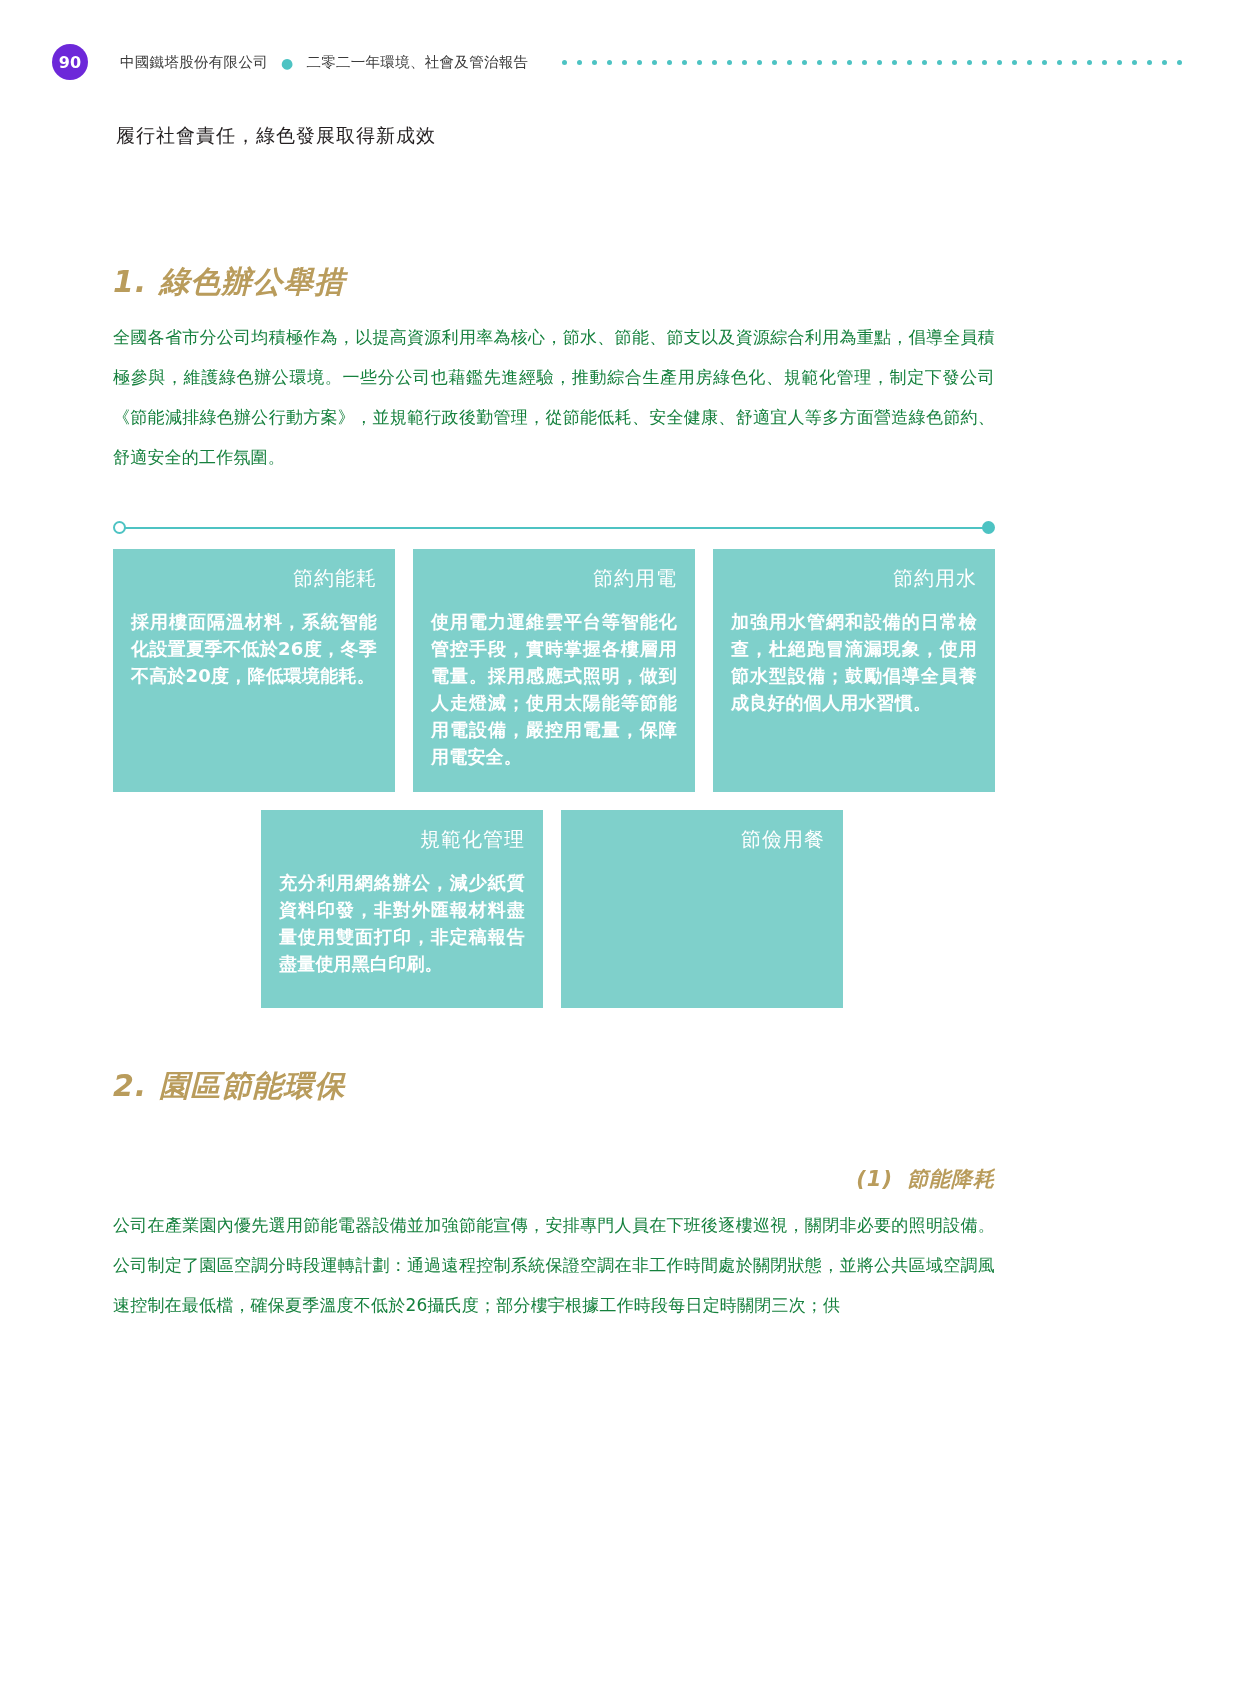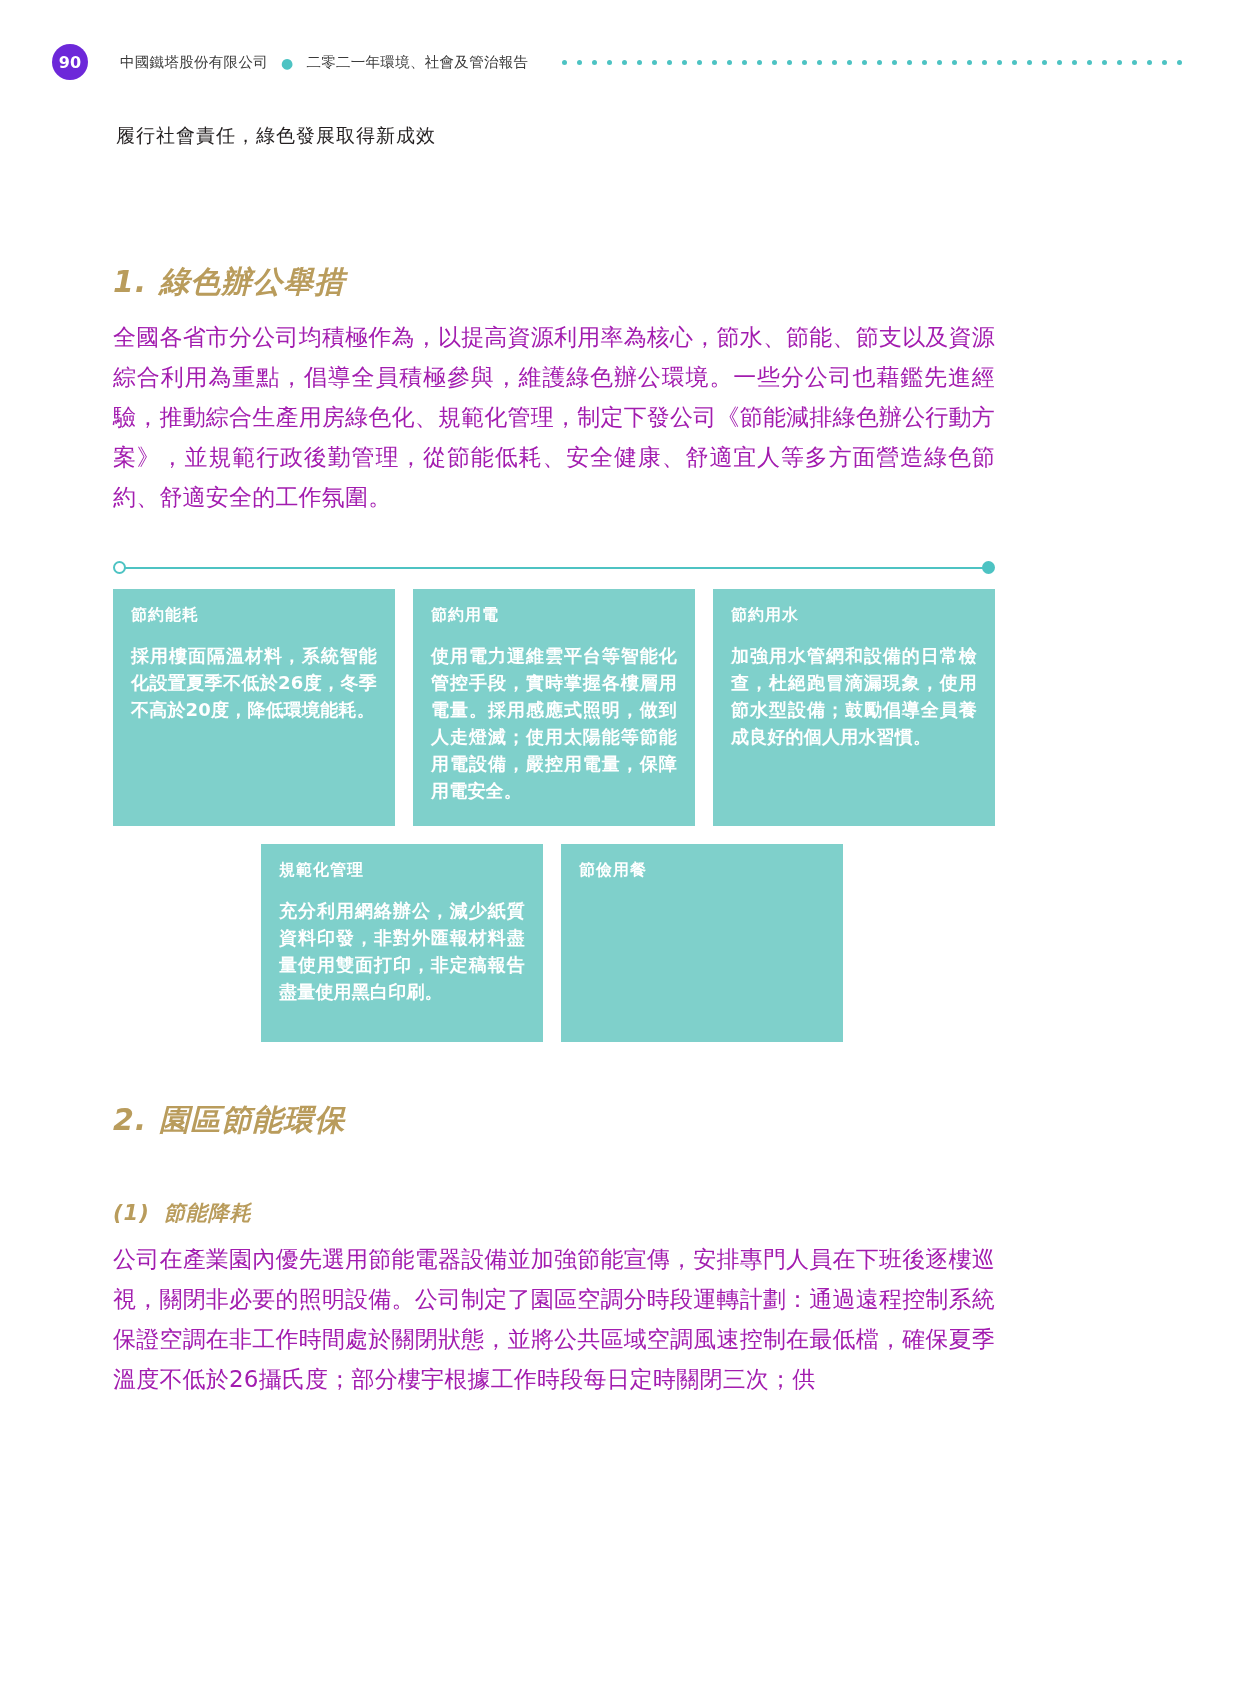--- a/index.html
+++ b/index.html
@@ -101,30 +101,31 @@
   h2.section-title .num {
     margin-right: 12px;
   }
   h3.sub-title {
     font-size: 21px;
     font-weight: bold;
     font-style: italic;
     color: #b99c5c;
     margin: 0 0 12px 0;
     letter-spacing: 1px;
+    text-align: right;
   }
   h3.sub-title .num {
     margin-right: 14px;
   }
 
   p.body-text {
-    font-size: 23px;
+    font-size: 17px;
     line-height: 40px;
     margin: 0;
-    color: #a21caf;
+    color: #15803d;
     text-align: justify;
     letter-spacing: 0.2px;
   }
 
   
   .diagram {
     margin-top: 44px;
     position: relative;
     width: 882px;
   }
@@ -167,23 +168,23 @@
   }
   .card {
     background: #7fd0cb;
     color: #ffffff;
     width: 282px;
     box-sizing: border-box;
     padding: 16px 18px 22px 18px;
     flex: none;
   }
   .card .card-title {
-    text-align: left;
-    font-size: 16px;
-    font-weight: bold;
+    text-align: right;
+    font-size: 20px;
+    font-weight: normal;
     letter-spacing: 1px;
     margin-bottom: 16px;
   }
   .card .card-body {
     font-size: 18px;
     line-height: 27px;
     font-weight: bold;
     letter-spacing: 0.2px;
     text-align: justify;
   }

